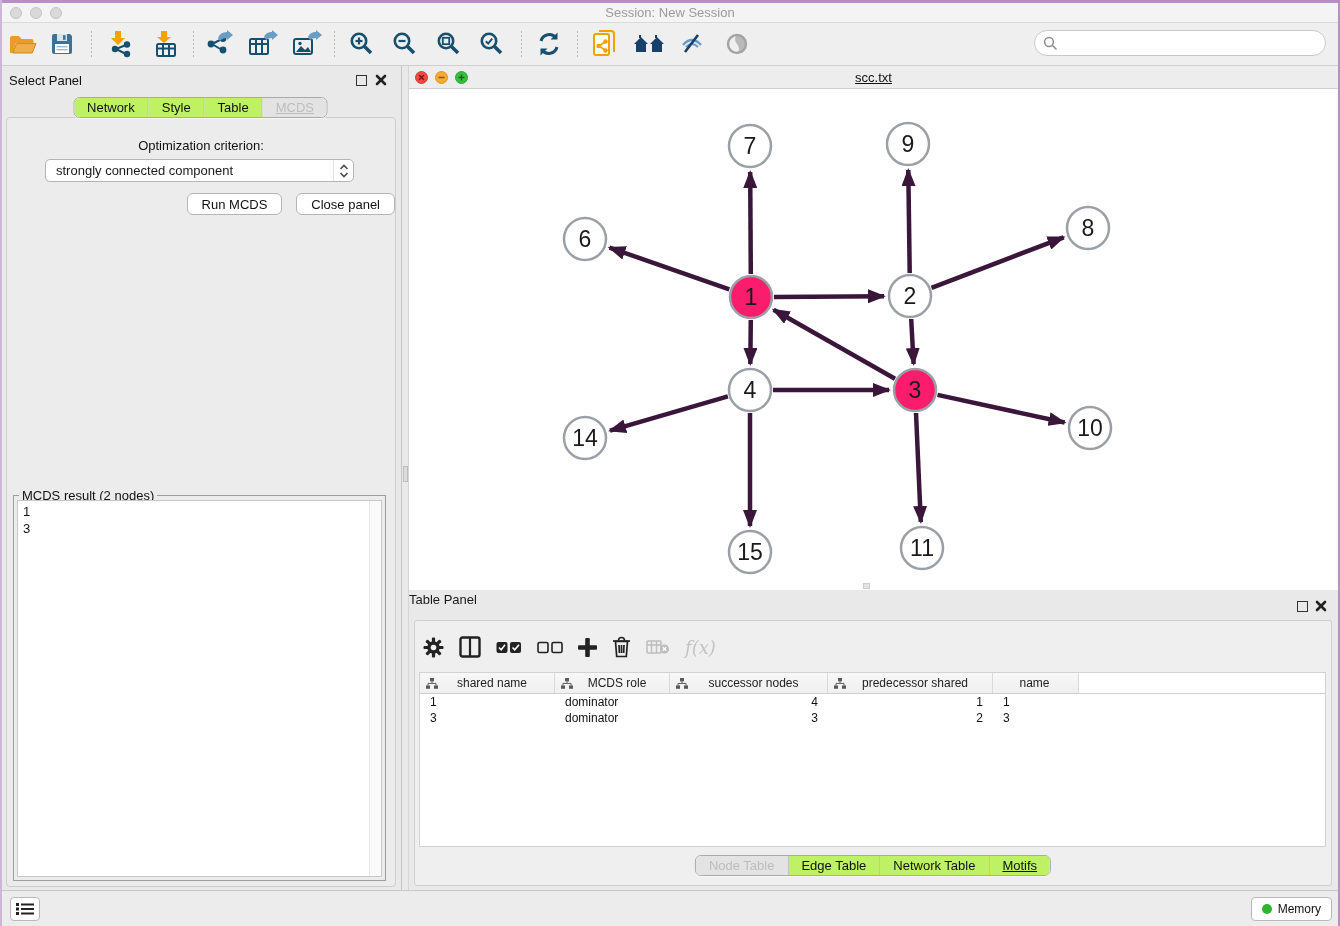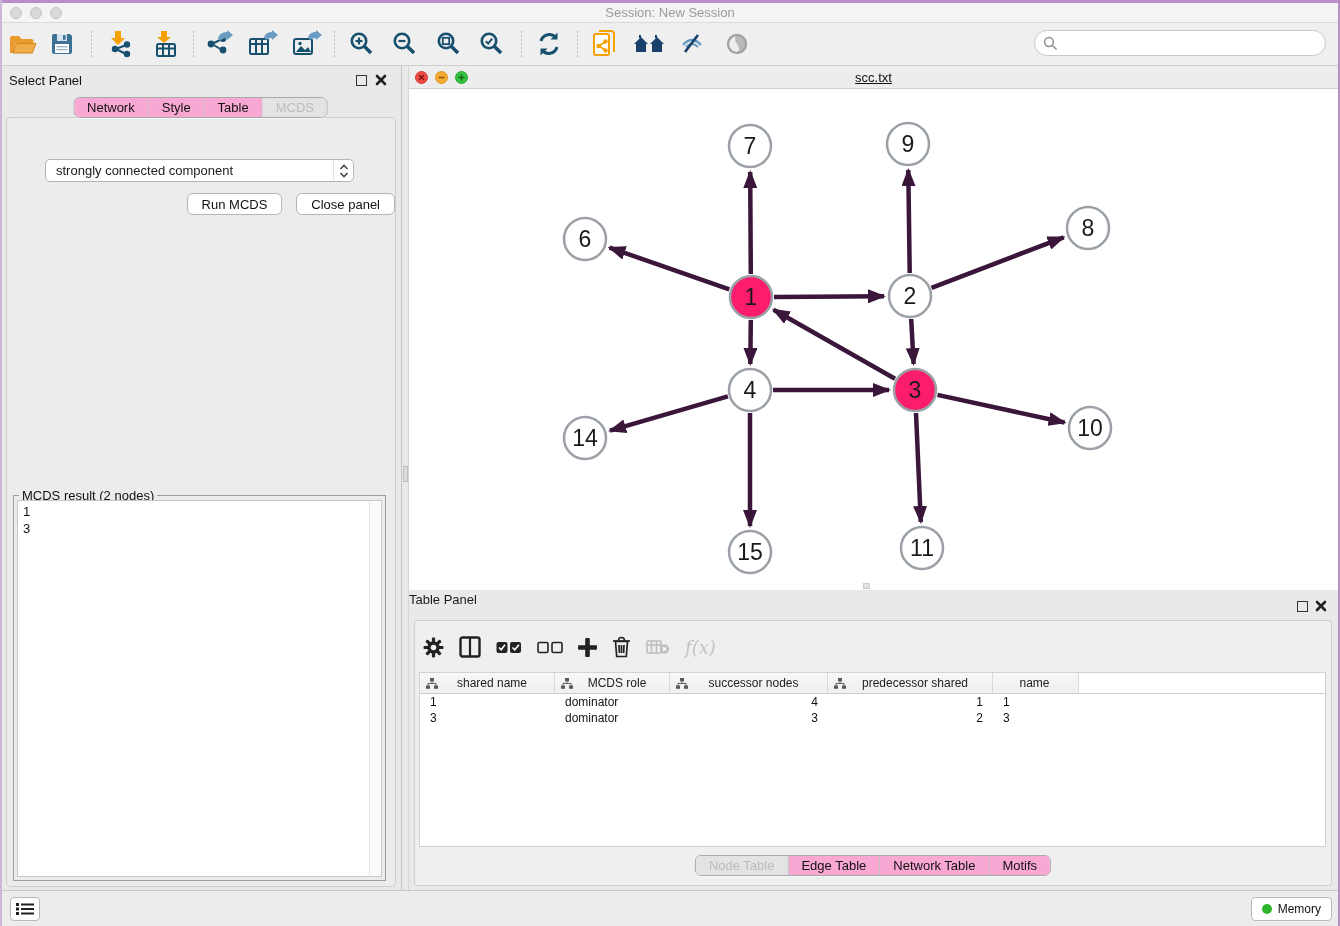--- a/index.html
+++ b/index.html
@@ -27,22 +27,22 @@
 
   
   .control-panel{position:absolute;top:66px;left:0;width:401px;bottom:36px;background:#e9e9e9;}
   .panel-header{position:relative;height:28px;}
   .panel-header .ph-title{position:absolute;left:9px;top:7px;font-size:13px;color:#111;}
   .float-btn{position:absolute;width:11px;height:11px;border:1.5px solid #333;background:transparent;top:9px;cursor:pointer;}
   .close-btn{position:absolute;top:8px;cursor:pointer;width:12px;height:12px;}
   .cp-float{right:34px;} .cp-close{right:14px;}
 
   .segbar{display:flex;height:21px;border:1px solid #a9a9a9;border-radius:6px;background:#fff;overflow:hidden;box-shadow:0 1px 0 rgba(255,255,255,.6);}
-  .seg{padding:0 13px;line-height:20px;font-size:13px;color:#111;border-right:1px solid #c2c2c2;background:#f9a8d4;cursor:pointer;white-space:nowrap;}
-  .seg:last-child{border-right:none;}
+  .seg{padding:0 13px;line-height:20px;font-size:13px;color:#111;border-right:1px solid #c2c2c2;background:#bef264;cursor:pointer;white-space:nowrap;}
+  .seg:last-child{border-right:none;text-decoration:underline;}
   .seg.gray{background:#e3e3e3;color:#bdbdbd;}
   .cp-tabs{position:absolute;top:31px;left:50%;transform:translateX(-50%);z-index:5;}
 
   .cp-body{position:absolute;top:51px;left:6px;right:5px;bottom:3px;background:#ececec;border:1px solid #cdcdcd;border-radius:4px;}
   .opt-label{position:absolute;top:20px;left:0;right:0;text-align:center;font-size:13px;color:#111;}
   .mac-select{position:absolute;top:41px;left:38px;right:41px;height:23px;background:#fff;border:1px solid #b5b5b5;border-radius:5px;display:flex;align-items:center;padding-left:10px;cursor:pointer;}
   .mac-select .sel-text{flex:1;font-size:13px;}
   .mac-select .stepper{width:20px;height:100%;display:flex;align-items:center;justify-content:center;border-left:1px solid #e3e3e3;}
   .btn{height:22px;background:#fff;border:1px solid #b5b5b5;border-radius:6px;font-size:13px;color:#111;padding:0 14px;cursor:pointer;font-family:"Liberation Sans",sans-serif;}
   .cp-buttons{position:absolute;top:75px;left:0;right:0;display:flex;justify-content:flex-end;gap:14px;}
@@ -298,20 +298,21 @@
           </svg>
       </span>
     </div>
     <div class="segbar cp-tabs">
       <div class="seg">Network</div>
       <div class="seg">Style</div>
       <div class="seg">Table</div>
       <div class="seg gray">MCDS</div>
     </div>
     <div class="cp-body">
+      <div class="opt-label">Optimization criterion:</div>
       <div class="mac-select">
         <span class="sel-text">strongly connected component</span>
         <span class="stepper">
           <svg width="10" height="14" viewBox="0 0 10 14">
               <path d="M1.5 5 L5 1.5 L8.5 5" fill="none" stroke="#4a4a4a" stroke-width="1.6"></path>
               <path d="M1.5 9 L5 12.5 L8.5 9" fill="none" stroke="#4a4a4a" stroke-width="1.6"></path>
             </svg>
         </span>
       </div>
       <div class="cp-buttons">

